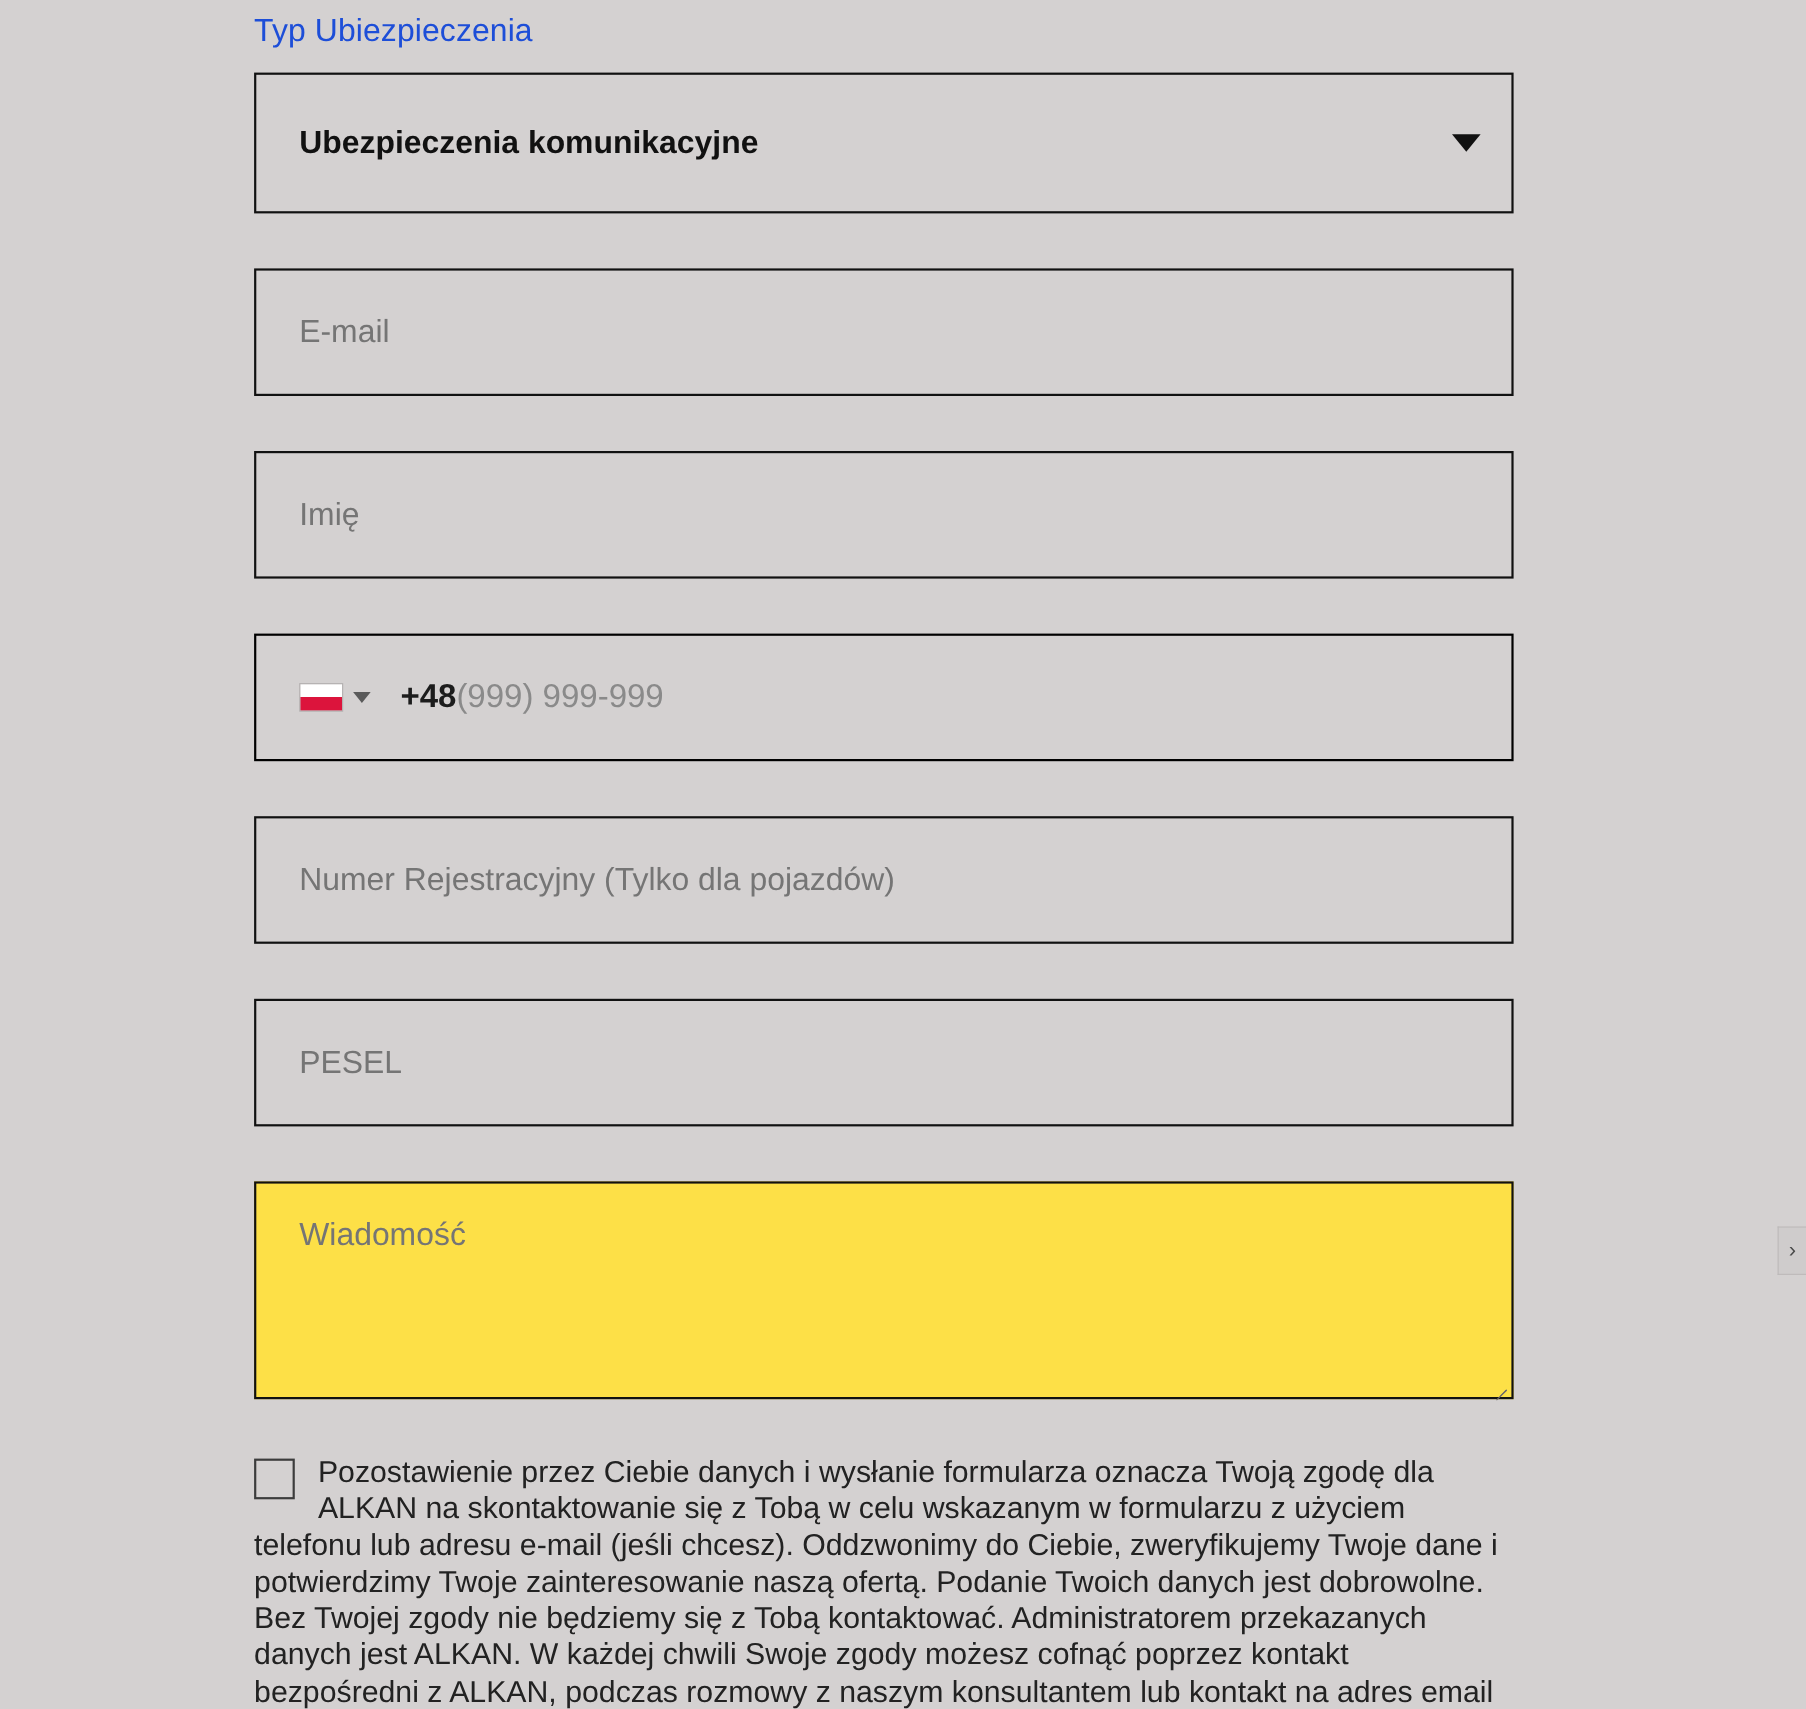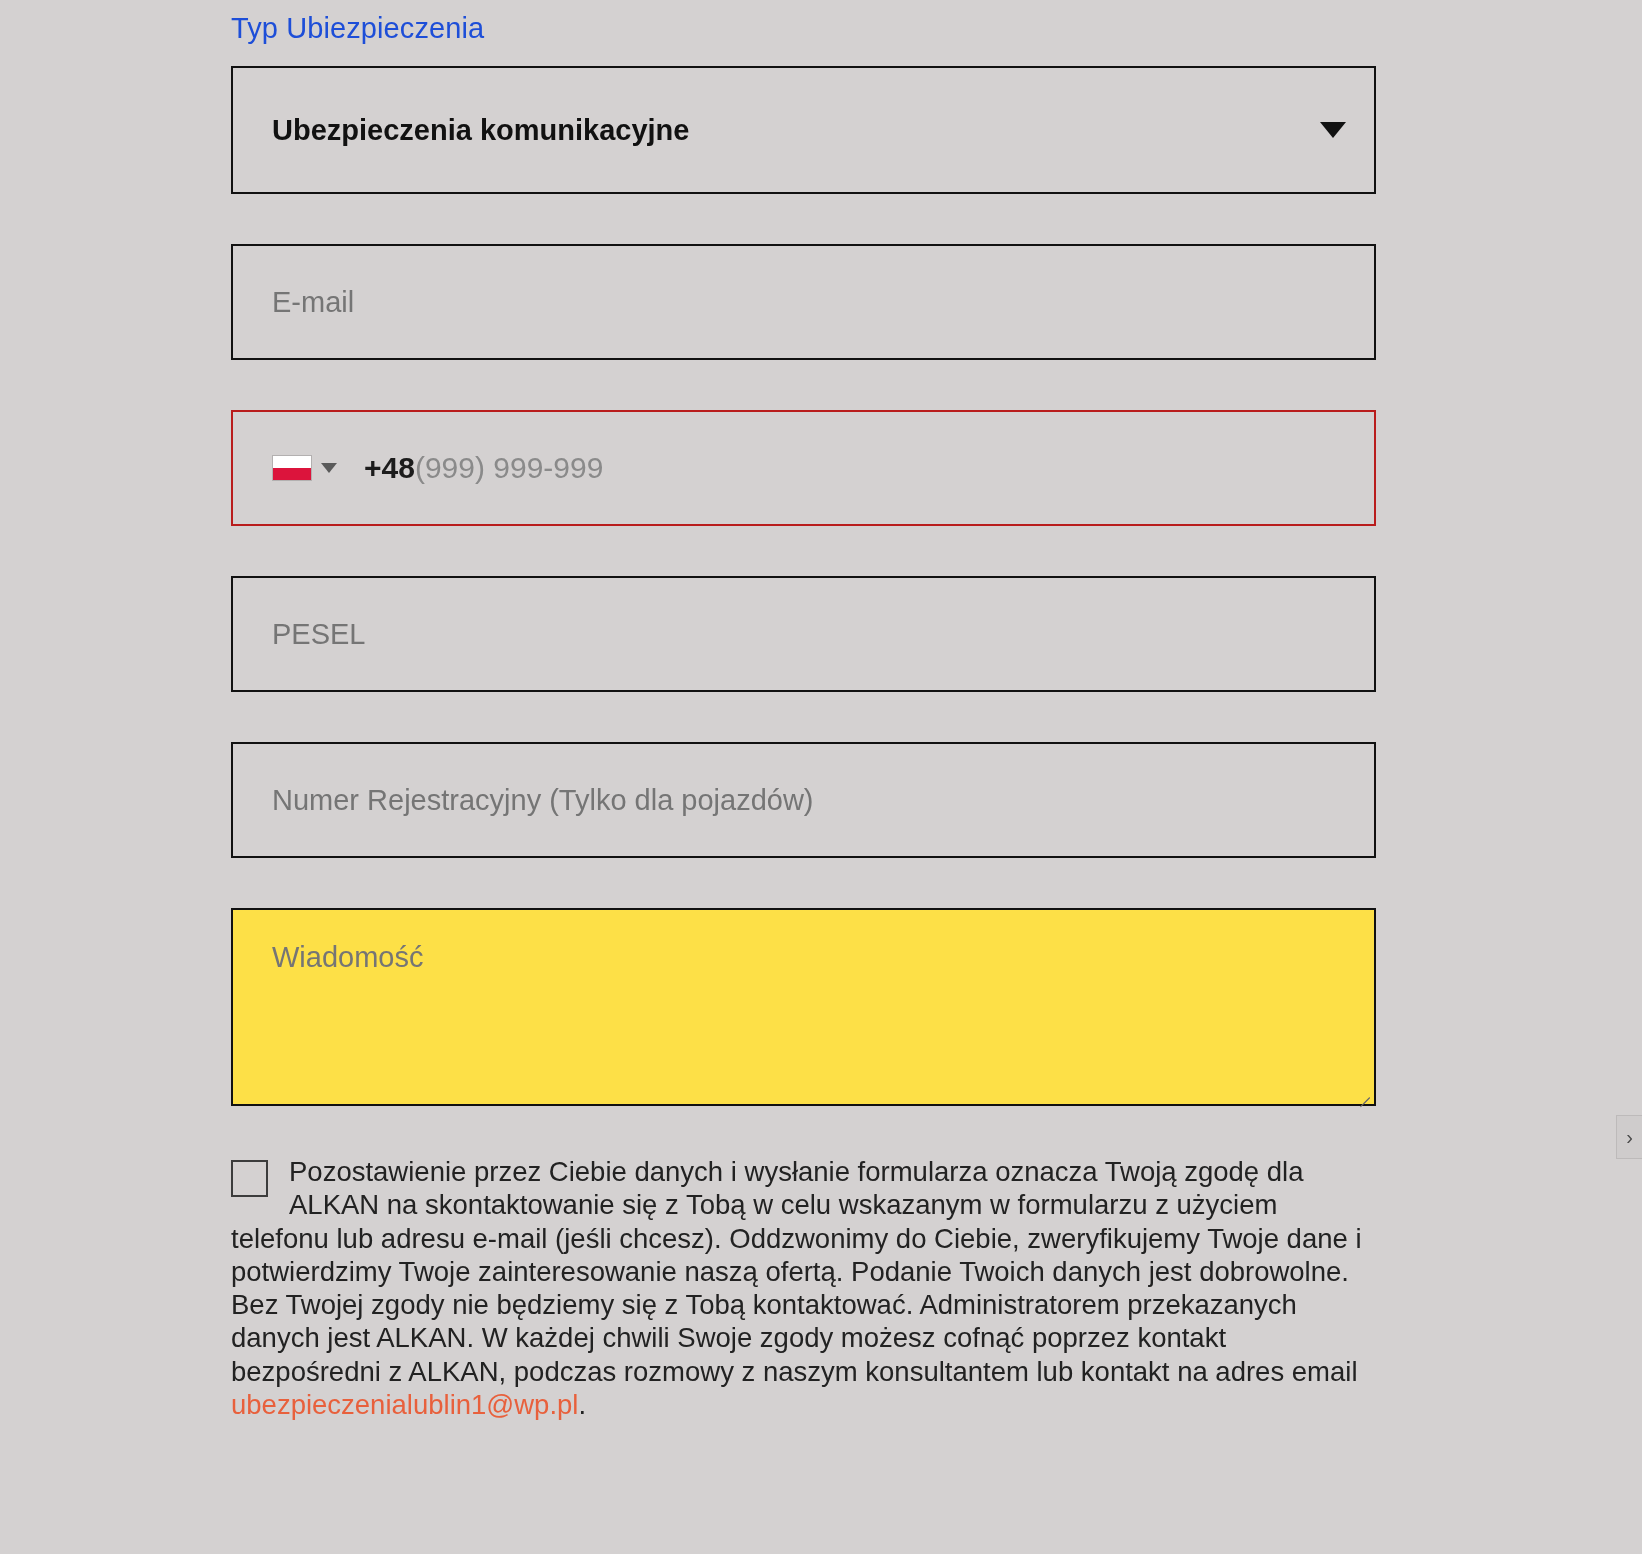--- a/index.html
+++ b/index.html
@@ -66,21 +66,21 @@
     box-sizing: border-box;
   }
   .placeholder {
     font-size: 29px;
     color: #757575;
   }
 
   .phone-box {
     margin-top: 50px;
     height: 116px;
-    border: 2px solid #b91c1c;
+    border: 2px solid #000000;
     background: #d4d1d1;
     display: flex;
     align-items: center;
     padding: 0 39px;
     box-sizing: border-box;
   }
   .flag {
     width: 40px;
     height: 26px;
     border: 1px solid #b3b0b0;
@@ -179,34 +179,37 @@
 
   <div class="select-box">
     <span class="select-value">Ubezpieczenia komunikacyjne</span>
     <span class="caret"></span>
   </div>
 
   <div class="input-box">
     <span class="placeholder">E-mail</span>
   </div>
 
+  <div class="input-box">
+    <span class="placeholder">Imię</span>
+  </div>
 
   <div class="phone-box">
     <span class="flag"></span>
     <span class="flag-caret"></span>
     <span class="dial-code">+48</span>
     <span class="phone-mask">(999) 999-999</span>
   </div>
 
   <div class="input-box">
+    <span class="placeholder">Numer Rejestracyjny (Tylko dla pojazdów)</span>
+  </div>
+
+  <div class="input-box">
     <span class="placeholder">PESEL</span>
-  </div>
-
-  <div class="input-box">
-    <span class="placeholder">Numer Rejestracyjny (Tylko dla pojazdów)</span>
   </div>
 
   <div class="textarea-box">
     <span class="placeholder">Wiadomość</span>
     <span class="resize-grip">
         <span></span>
         <span></span>
       </span>
   </div>
 

